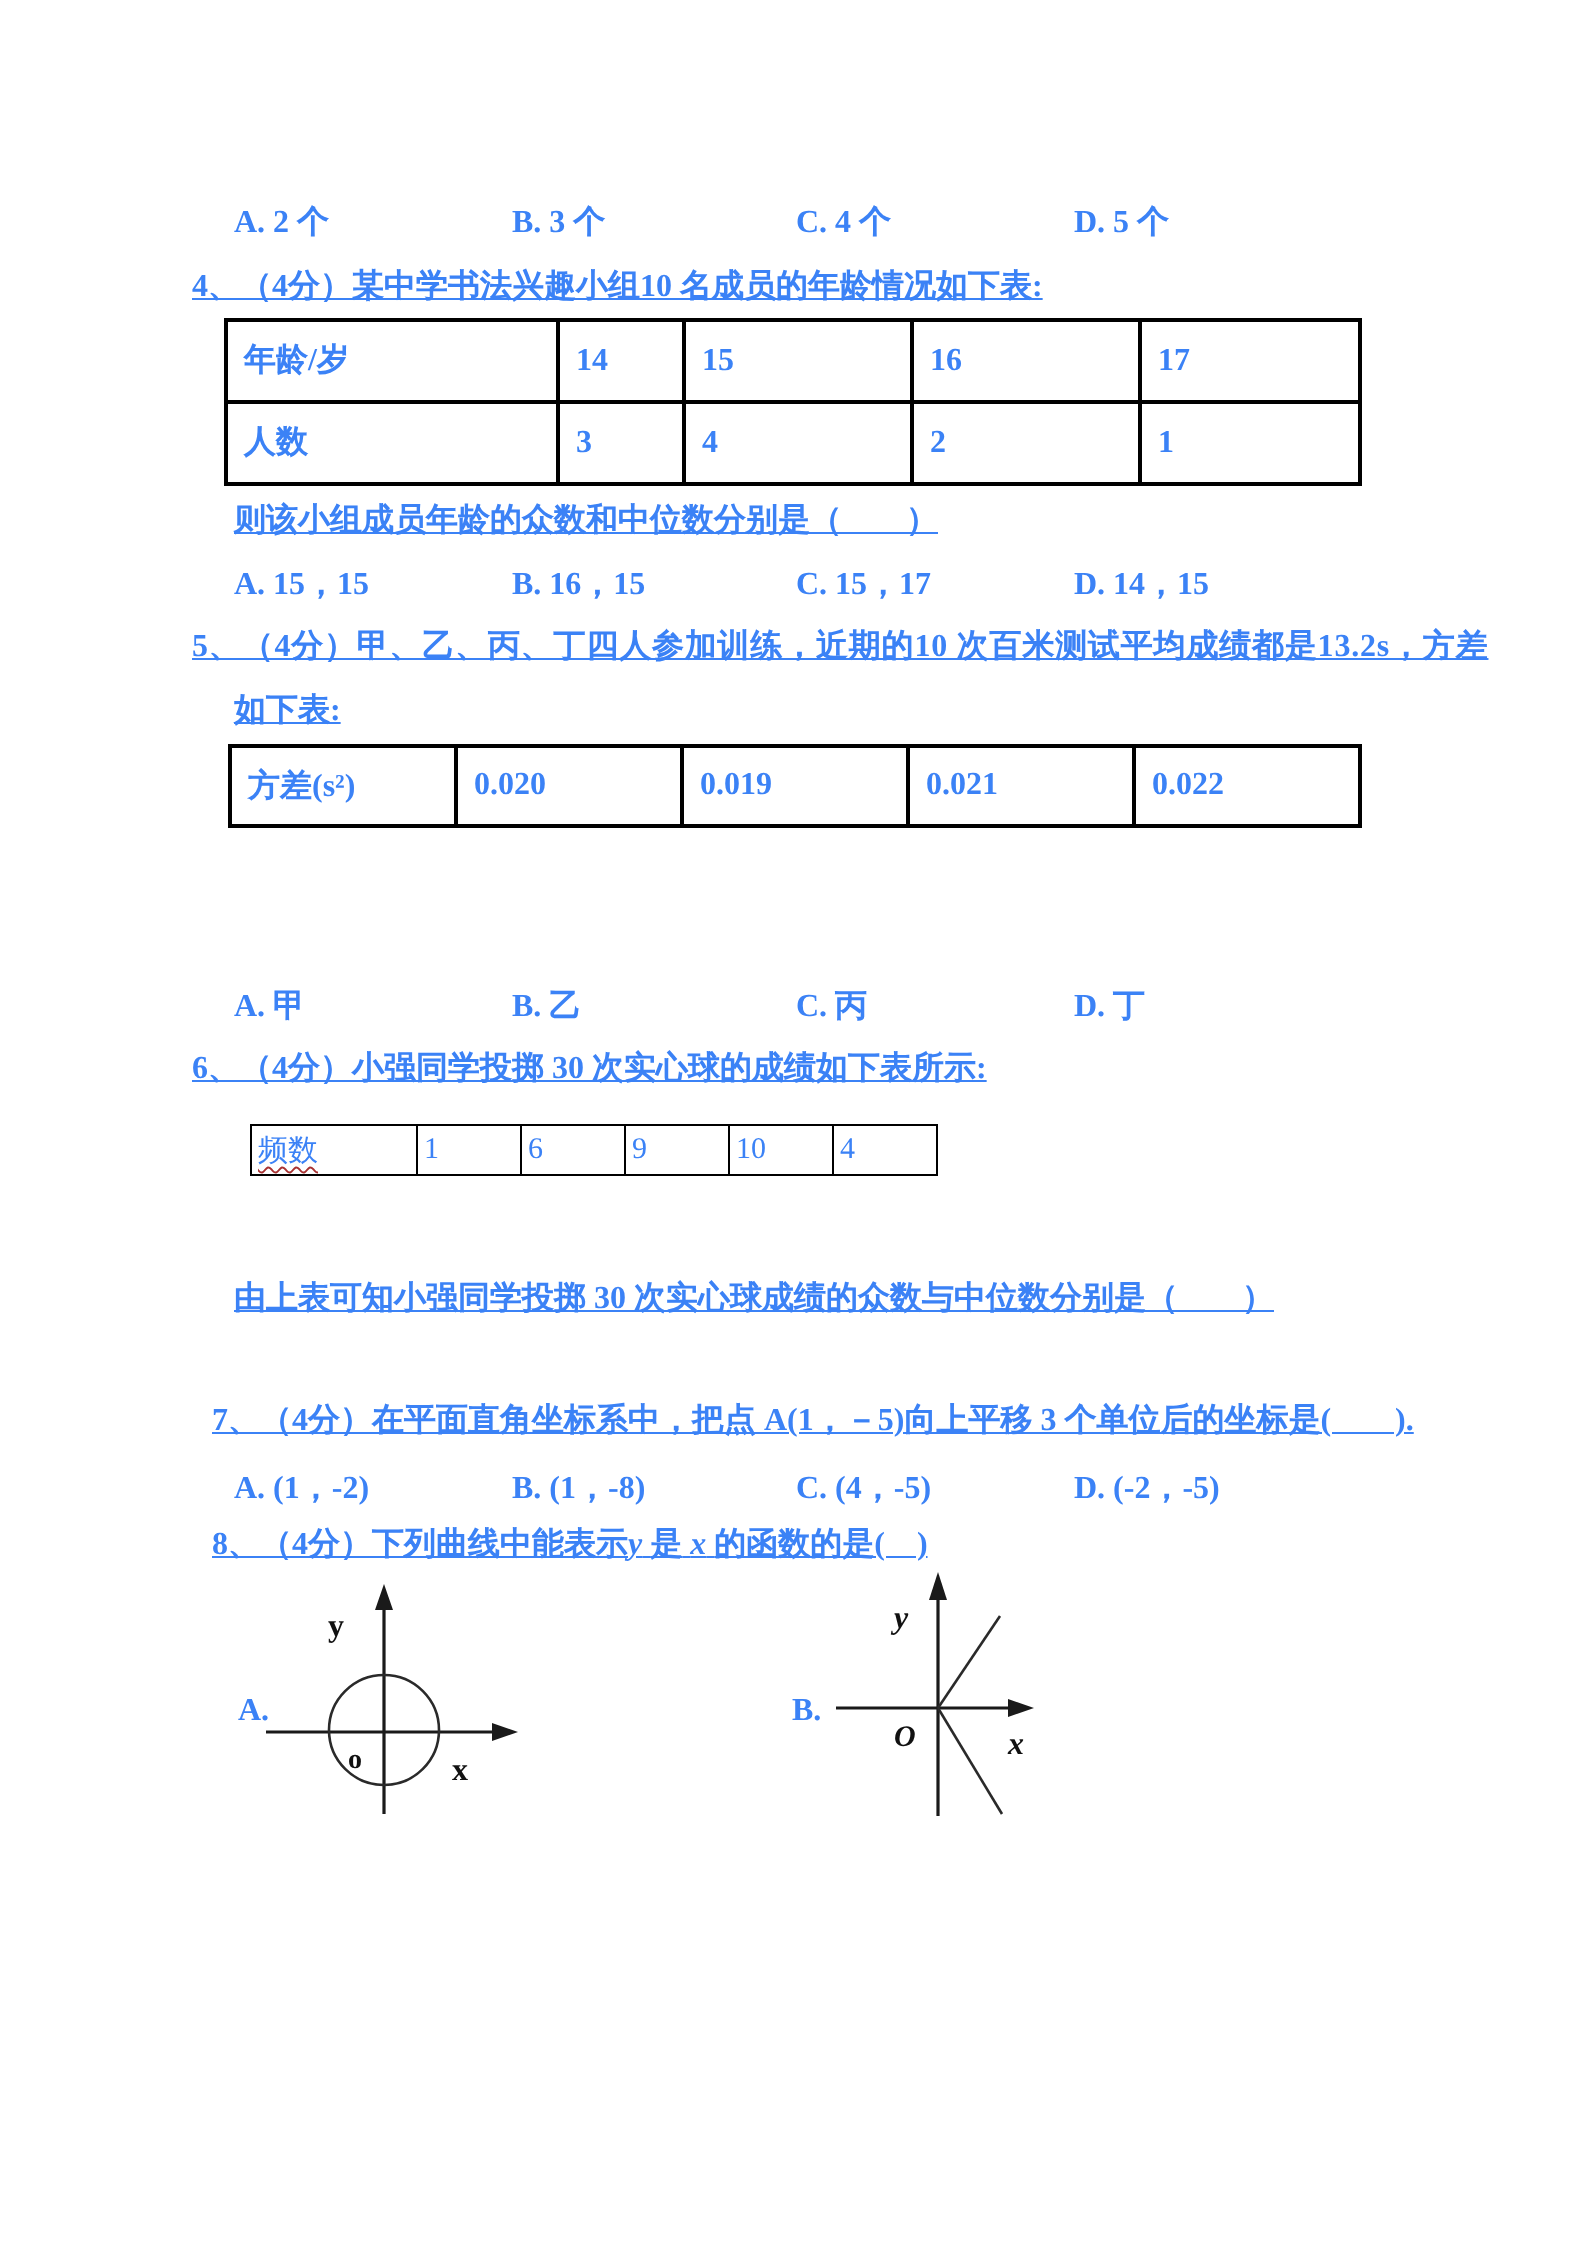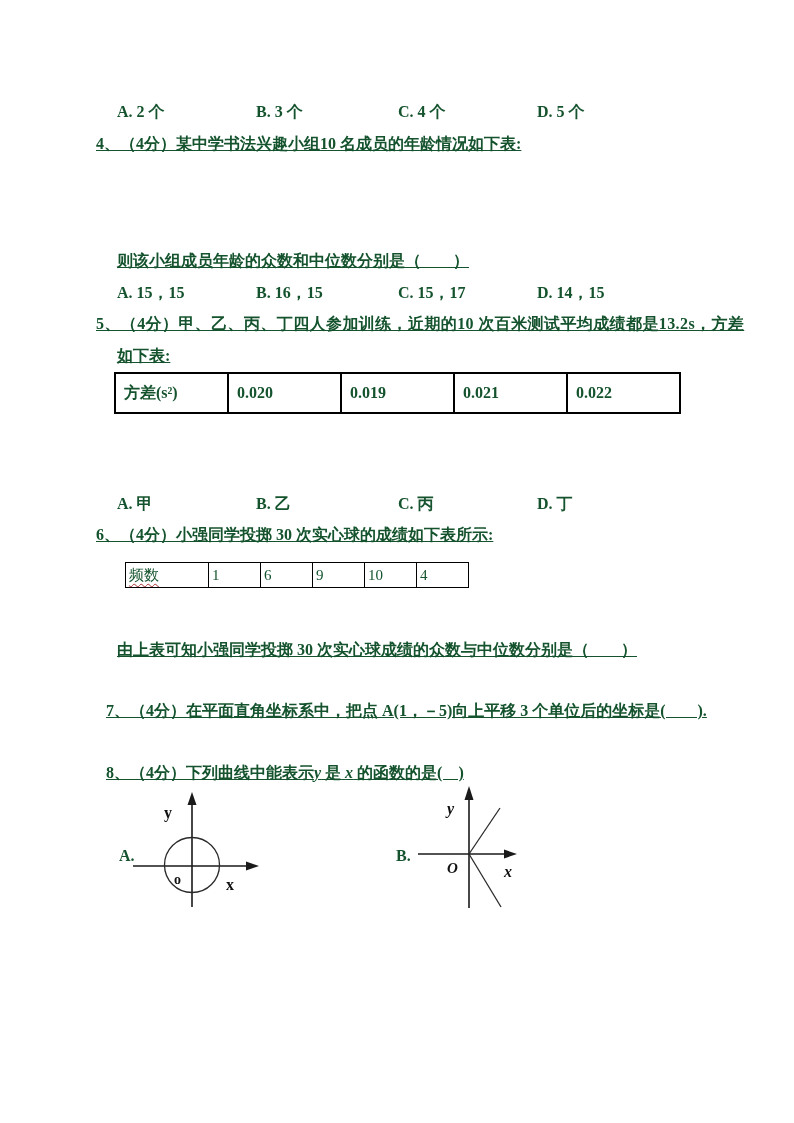--- a/index.html
+++ b/index.html
@@ -1,21 +1,21 @@
 <!DOCTYPE html>
 <html><head>
 <meta charset="utf-8">
 <style>
   html,body{margin:0;padding:0;background:#e8e8e8;}
   .page{
     position:relative;
     width:794px;height:1123px;
     margin:0 auto;
     background:#ffffff;
-    color:#14532d;
+    color:#3b82f6;
     font-family:"Liberation Serif","DejaVu Serif",serif;
     font-weight:bold;
     font-size:16px;
     overflow:hidden;
   }
   .line{position:absolute;white-space:nowrap;line-height:22px;text-decoration:underline;}
   .opts{position:absolute;left:0;top:0;width:794px;height:22px;}
   .opts span{position:absolute;white-space:nowrap;line-height:22px;}
   .opt-a{left:117px;}
   .opt-b{left:256px;}
@@ -49,20 +49,45 @@
 
   <div class="opts" style="top:101px">
     <span class="opt-a">A. 2 个</span>
     <span class="opt-b">B. 3 个</span>
     <span class="opt-c">C. 4 个</span>
     <span class="opt-d">D. 5 个</span>
   </div>
 
   <div class="line" style="left:96px;top:133px">4、（4分）某中学书法兴趣小组10 名成员的年龄情况如下表:</div>
 
+  <table id="table1">
+    <colgroup>
+        <col style="width:166px">
+        <col style="width:63px">
+        <col style="width:114px">
+        <col style="width:114px">
+        <col style="width:110px">
+      </colgroup>
+    <tbody>
+        <tr>
+          <td>年龄/岁</td>
+          <td>14</td>
+          <td>15</td>
+          <td>16</td>
+          <td>17</td>
+        </tr>
+        <tr>
+          <td>人数</td>
+          <td>3</td>
+          <td>4</td>
+          <td>2</td>
+          <td>1</td>
+        </tr>
+      </tbody>
+  </table>
 
   <div class="line" style="left:117px;top:250px">则该小组成员年龄的众数和中位数分别是（　　）</div>
 
   <div class="opts" style="top:282px">
     <span class="opt-a">A. 15，15</span>
     <span class="opt-b">B. 16，15</span>
     <span class="opt-c">C. 15，17</span>
     <span class="opt-d">D. 14，15</span>
   </div>
 
@@ -117,20 +142,26 @@
           <td>4</td>
         </tr>
       </tbody>
   </table>
 
   <div class="line" style="left:117px;top:639px">由上表可知小强同学投掷 30 次实心球成绩的众数与中位数分别是（　　）</div>
 
 
   <div class="line" style="left:106px;top:700px">7、（4分）在平面直角坐标系中，把点 A(1，－5)向上平移 3 个单位后的坐标是(　　).</div>
 
+  <div class="opts" style="top:734px">
+    <span class="opt-a">A. (1，-2)</span>
+    <span class="opt-b">B. (1，-8)</span>
+    <span class="opt-c">C. (4，-5)</span>
+    <span class="opt-d">D. (-2，-5)</span>
+  </div>
 
   <div class="line" style="left:106px;top:762px">
     <span>8、（4分）下列曲线中能表示</span><span class="mathvar">y</span> <span>是</span> <span class="mathvar">x</span> <span>的函数的是(　)</span>
   </div>
 
   <div class="graph-letter" style="left:119px;top:846px">A.</div>
   <div class="graph" style="left:112px;top:790px">
     <svg width="170" height="130" viewBox="0 0 170 130">
       <line class="ax" x1="80" y1="12" x2="80" y2="117"></line>
       <polygon class="arrow" points="80,2 75.5,15 84.5,15"></polygon>

